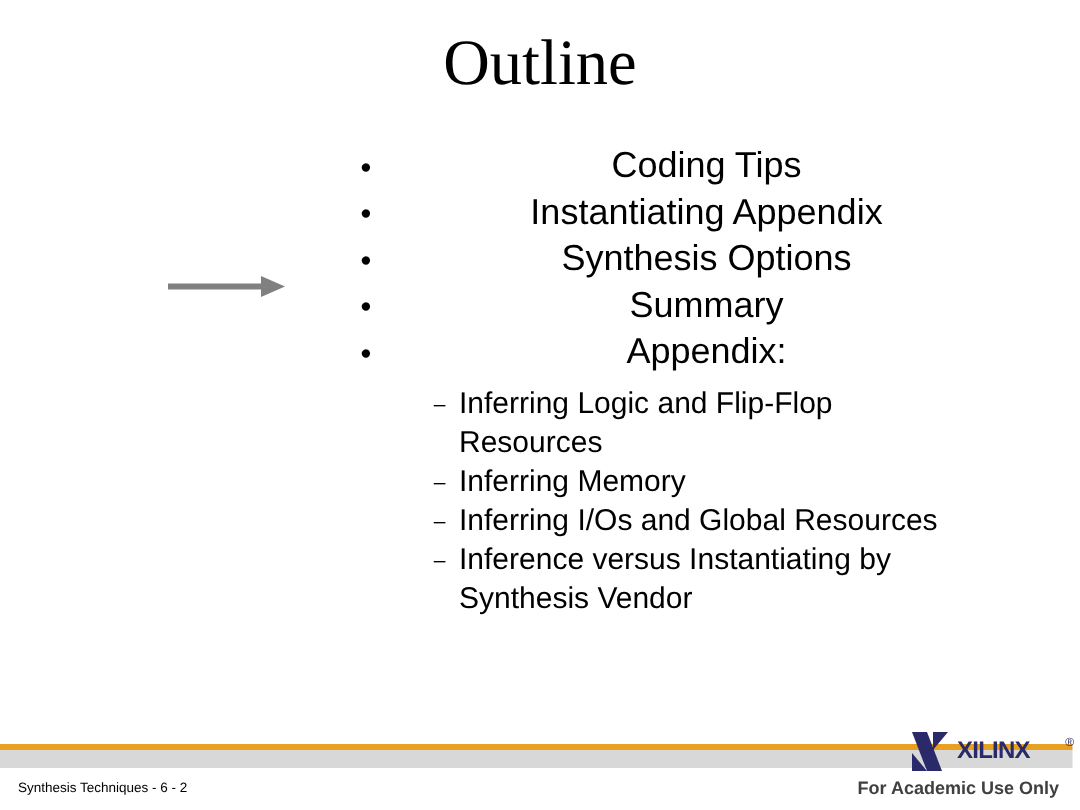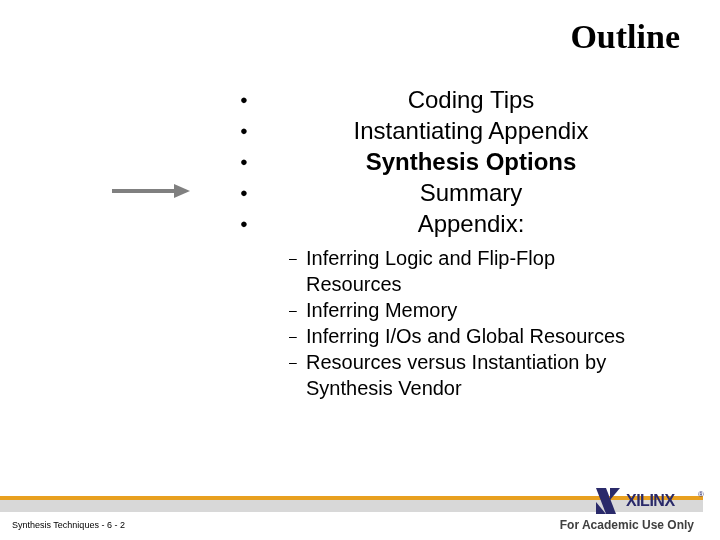--- a/index.html
+++ b/index.html
@@ -11,23 +11,23 @@
     position: relative;
     overflow: hidden;
   }
   .slide {
     width: 100%;
     height: 100%;
     padding: 18px 40px 0 40px;
     position: relative;
   }
   .title {
-    text-align: right;
-    font-size: 34px;
-    font-weight: 700;
+    text-align: center;
+    font-size: 43px;
+    font-weight: 400;
     color: #000;
     font-family: "Times New Roman", serif;
     margin-bottom: 28px;
   }
   .arrow {
     position: absolute;
     left: 112px;
     top: 186px;
     width: 78px;
     height: 10px;
@@ -62,21 +62,21 @@
     color: #000;
   }
   .li1 .bullet {
     width: 22px;
     font-size: 13px;
     line-height: 31px;
     color: #000;
     flex-shrink: 0;
   }
   .li1 .txt { flex: 1; text-align: center; }
-  .bold { font-weight: 700; }
+  .bold { font-weight: 400; }
   .sub-list {
     margin-left: 240px;
     margin-top: 6px;
   }
   .li2 {
     display: flex;
     align-items: flex-start;
     font-size: 20px;
     line-height: 26px;
     color: #000;
@@ -86,21 +86,21 @@
     font-size: 14px;
     line-height: 26px;
     color: #000;
     text-align: center;
     flex-shrink: 0;
   }
   .li2 .txt { flex: 1; padding-right: 40px; }
   .footer {
     position: absolute;
     left: 0;
-    right: 12px;
+    right: 0;
     bottom: 0;
     height: 48px;
   }
   .yellow-bar {
     position: absolute;
     left: 0;
     right: 5px;
     bottom: 40px;
     height: 4px;
     background: #e8a020;
@@ -212,21 +212,21 @@
     <div class="li2">
       <span class="dash">–</span>
       <span class="txt">Inferring Memory</span>
     </div>
     <div class="li2">
       <span class="dash">–</span>
       <span class="txt">Inferring I/Os and Global Resources</span>
     </div>
     <div class="li2">
       <span class="dash">–</span>
-      <span class="txt">Resources versus Instantiation by Synthesis Vendor</span>
+      <span class="txt">Inference versus Instantiating by Synthesis Vendor</span>
     </div>
   </div>
 
   <div class="footer">
     <div class="yellow-bar"></div>
     <div class="grey-band"></div>
     <div class="logo">
       <svg class="logo-mark" viewBox="0 0 32 30">
         <polygon points="4,2 14,2 24,28 14,28" fill="#2a2a6a"></polygon>
         <polygon points="18,2 28,2 18,14" fill="#2a2a6a"></polygon>

